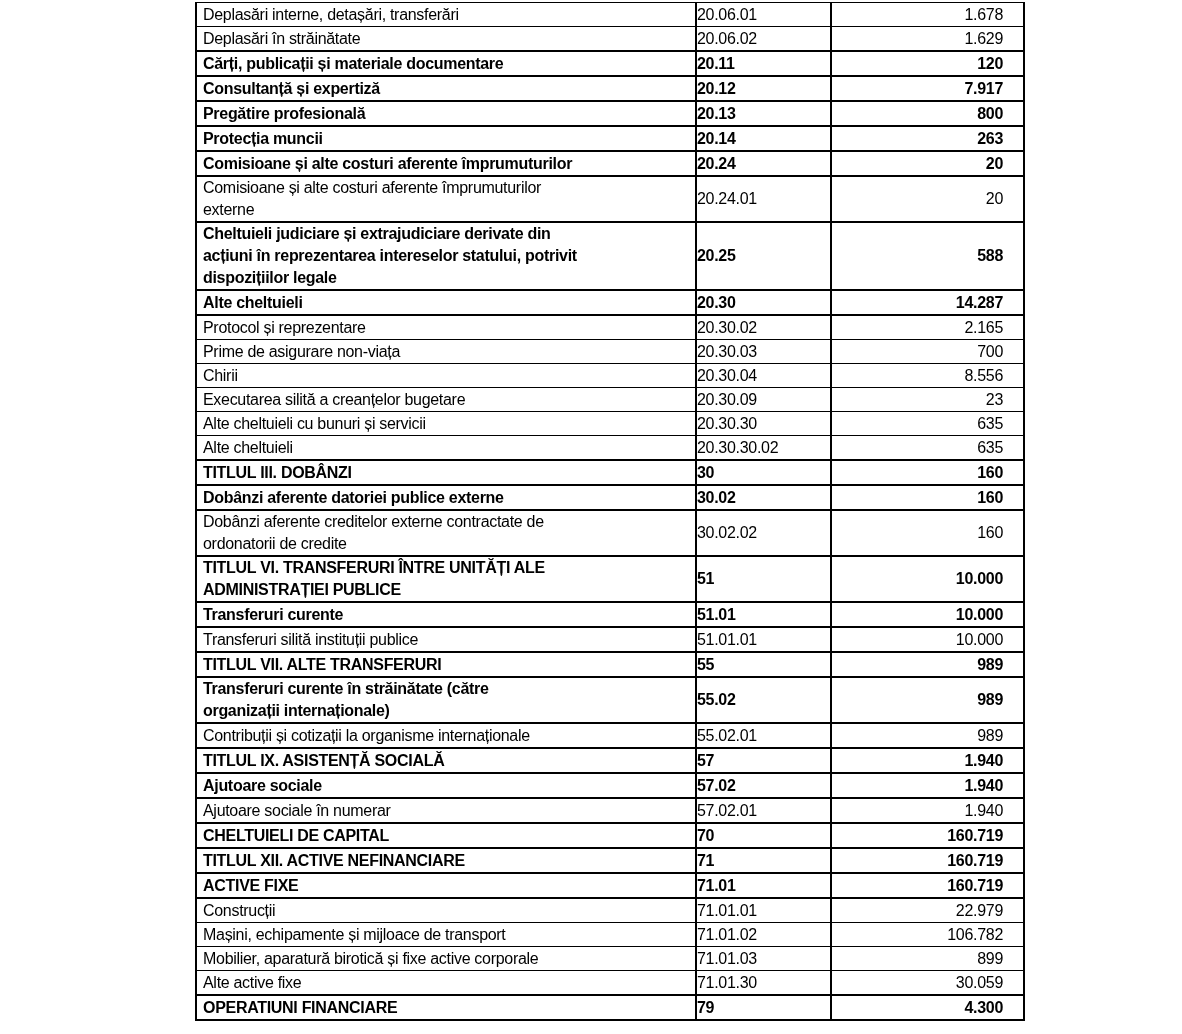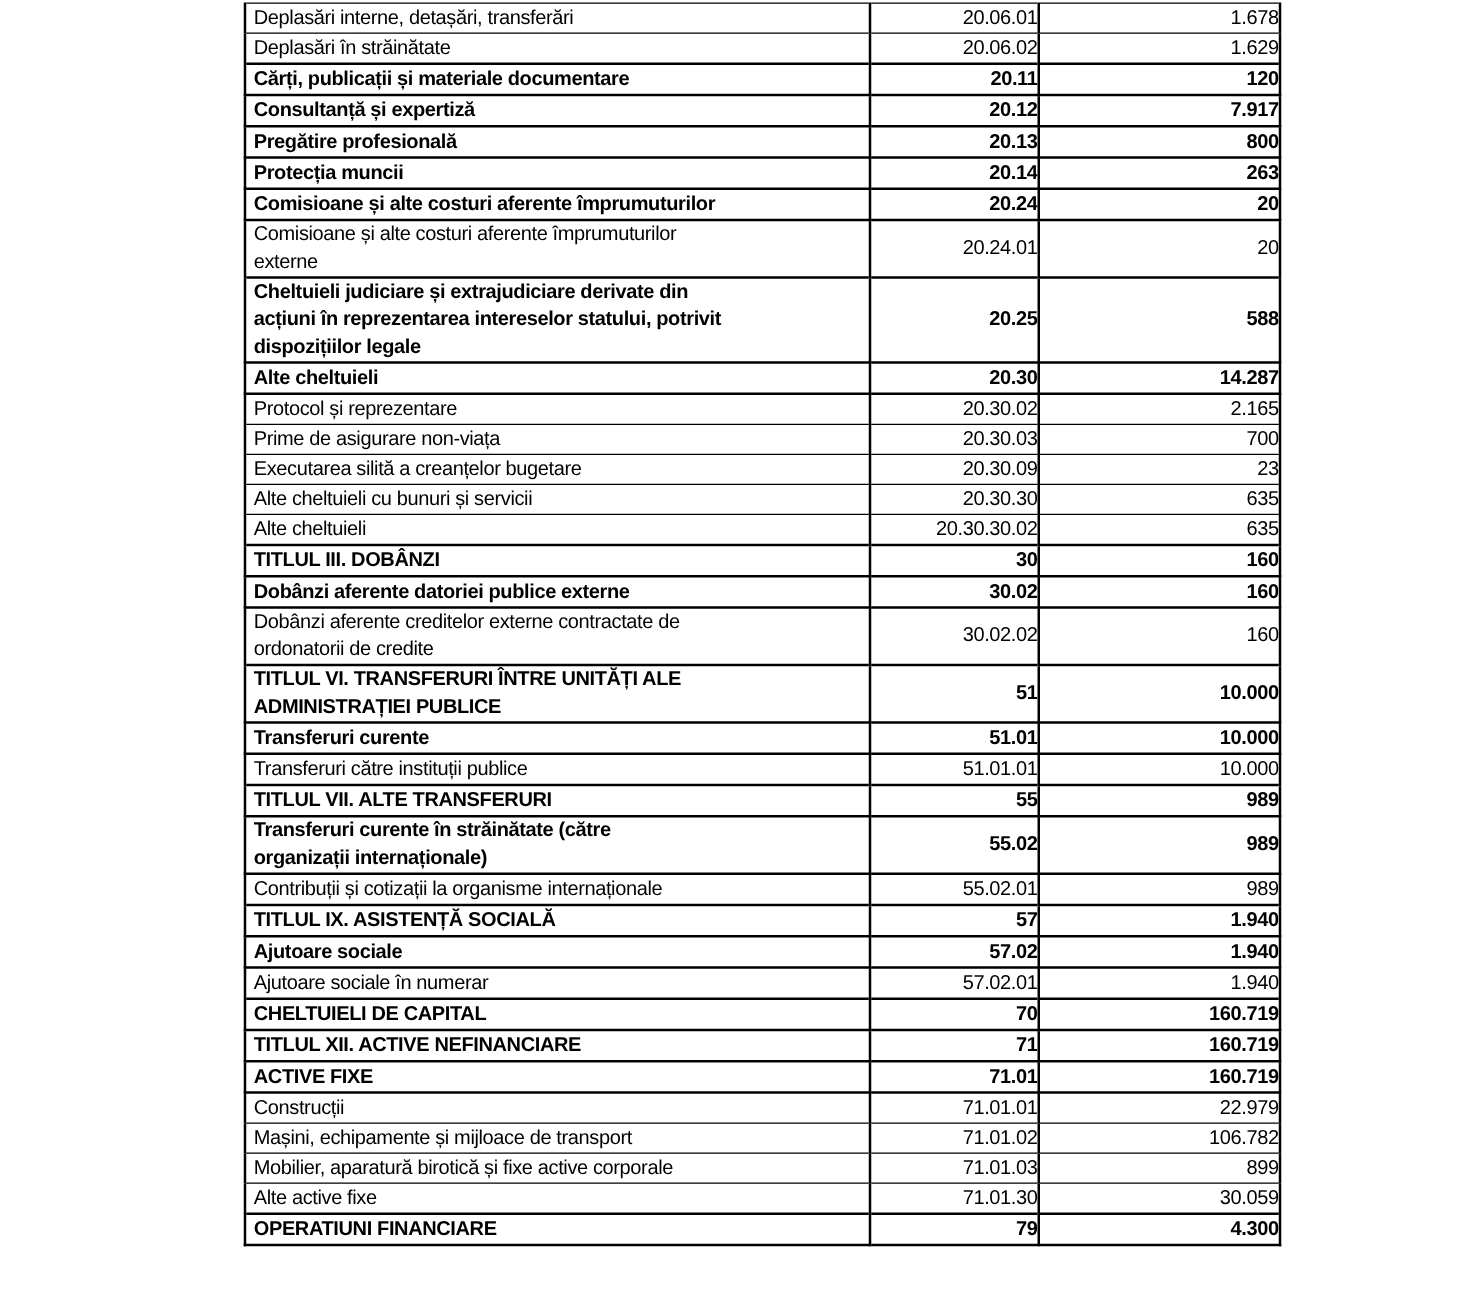--- a/index.html
+++ b/index.html
@@ -48,25 +48,25 @@
     font-weight: bold;
     margin-top: 20px;
   }
   .budget-table td.cell-label {
     text-align: left;
     padding-left: 6px;
     padding-right: 4px;
     white-space: pre;
   }
   .budget-table td.cell-code {
-    text-align: right;
+    text-align: left;
   }
   .budget-table td.cell-value {
     text-align: right;
-    padding-right: 0;
+    padding-right: 20px;
   }
 </style>
 </head>
 <body>
 
 <div class="page">
   <table class="budget-table">
     <colgroup>
       <col class="c-label">
       <col class="c-code">
@@ -130,20 +130,25 @@
           <td class="cell-label">Protocol și reprezentare</td>
           <td class="cell-code">20.30.02</td>
           <td class="cell-value">2.165</td>
         </tr>
         <tr class="normal">
           <td class="cell-label">Prime de asigurare non-viața</td>
           <td class="cell-code">20.30.03</td>
           <td class="cell-value">700</td>
         </tr>
         <tr class="normal">
+          <td class="cell-label">Chirii</td>
+          <td class="cell-code">20.30.04</td>
+          <td class="cell-value">8.556</td>
+        </tr>
+        <tr class="normal">
           <td class="cell-label">Executarea silită a creanțelor bugetare</td>
           <td class="cell-code">20.30.09</td>
           <td class="cell-value">23</td>
         </tr>
         <tr class="normal">
           <td class="cell-label">Alte cheltuieli cu bunuri și servicii</td>
           <td class="cell-code">20.30.30</td>
           <td class="cell-value">635</td>
         </tr>
         <tr class="normal">
@@ -172,21 +177,21 @@
 ADMINISTRAȚIEI PUBLICE</td>
           <td class="cell-code">51</td>
           <td class="cell-value">10.000</td>
         </tr>
         <tr class="bold">
           <td class="cell-label">Transferuri curente</td>
           <td class="cell-code">51.01</td>
           <td class="cell-value">10.000</td>
         </tr>
         <tr class="normal">
-          <td class="cell-label">Transferuri către instituții publice</td>
+          <td class="cell-label">Transferuri silită instituții publice</td>
           <td class="cell-code">51.01.01</td>
           <td class="cell-value">10.000</td>
         </tr>
         <tr class="bold">
           <td class="cell-label">TITLUL VII. ALTE TRANSFERURI</td>
           <td class="cell-code">55</td>
           <td class="cell-value">989</td>
         </tr>
         <tr class="bold">
           <td class="cell-label">Transferuri curente în străinătate (către

